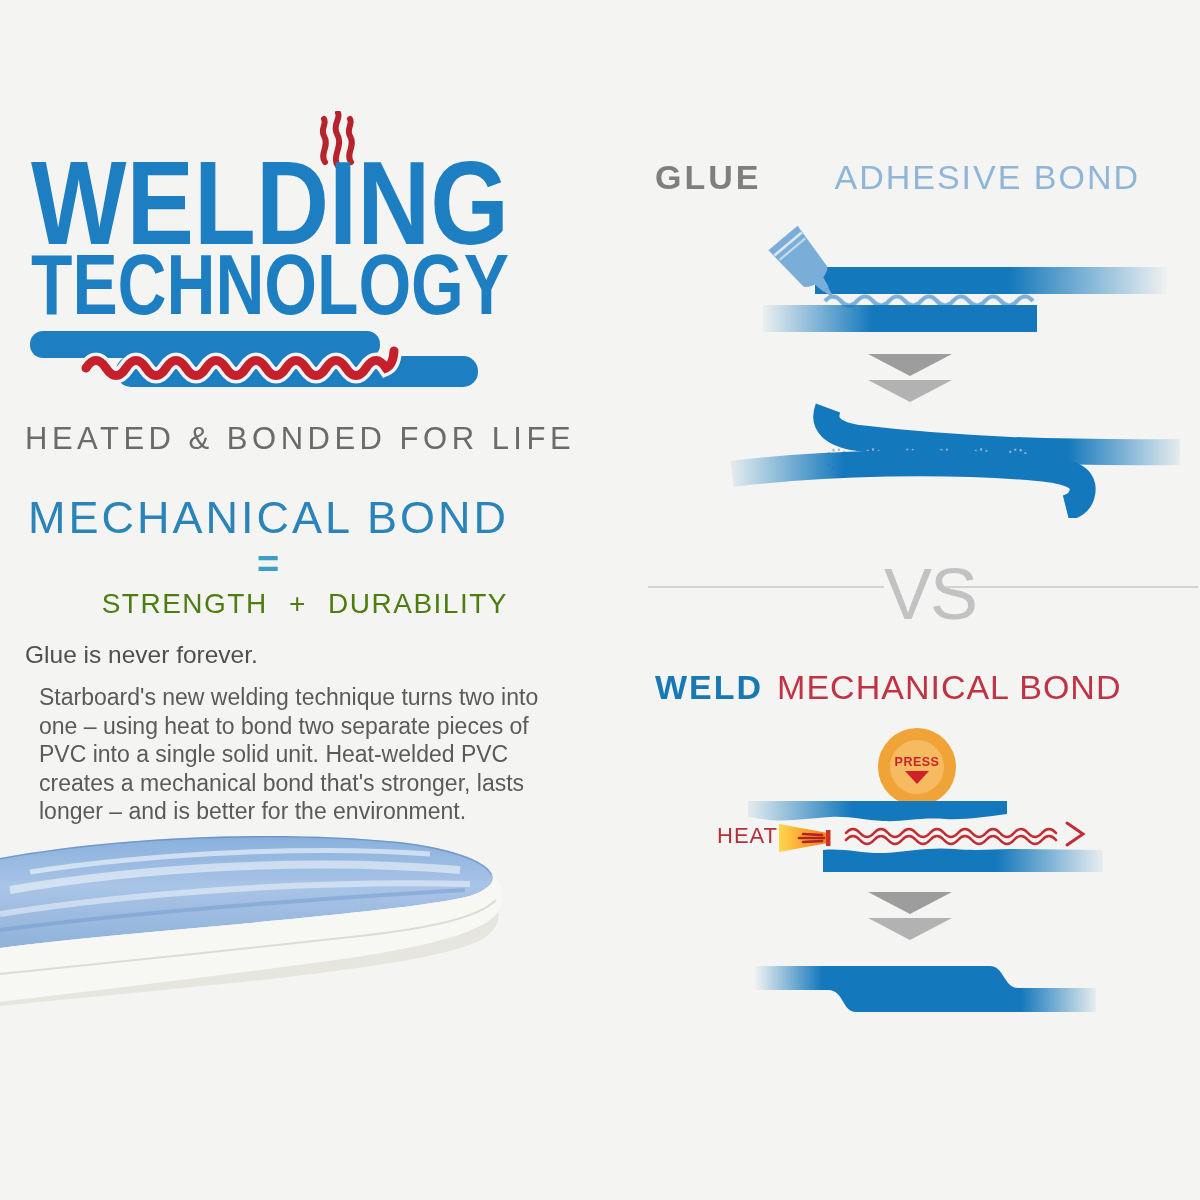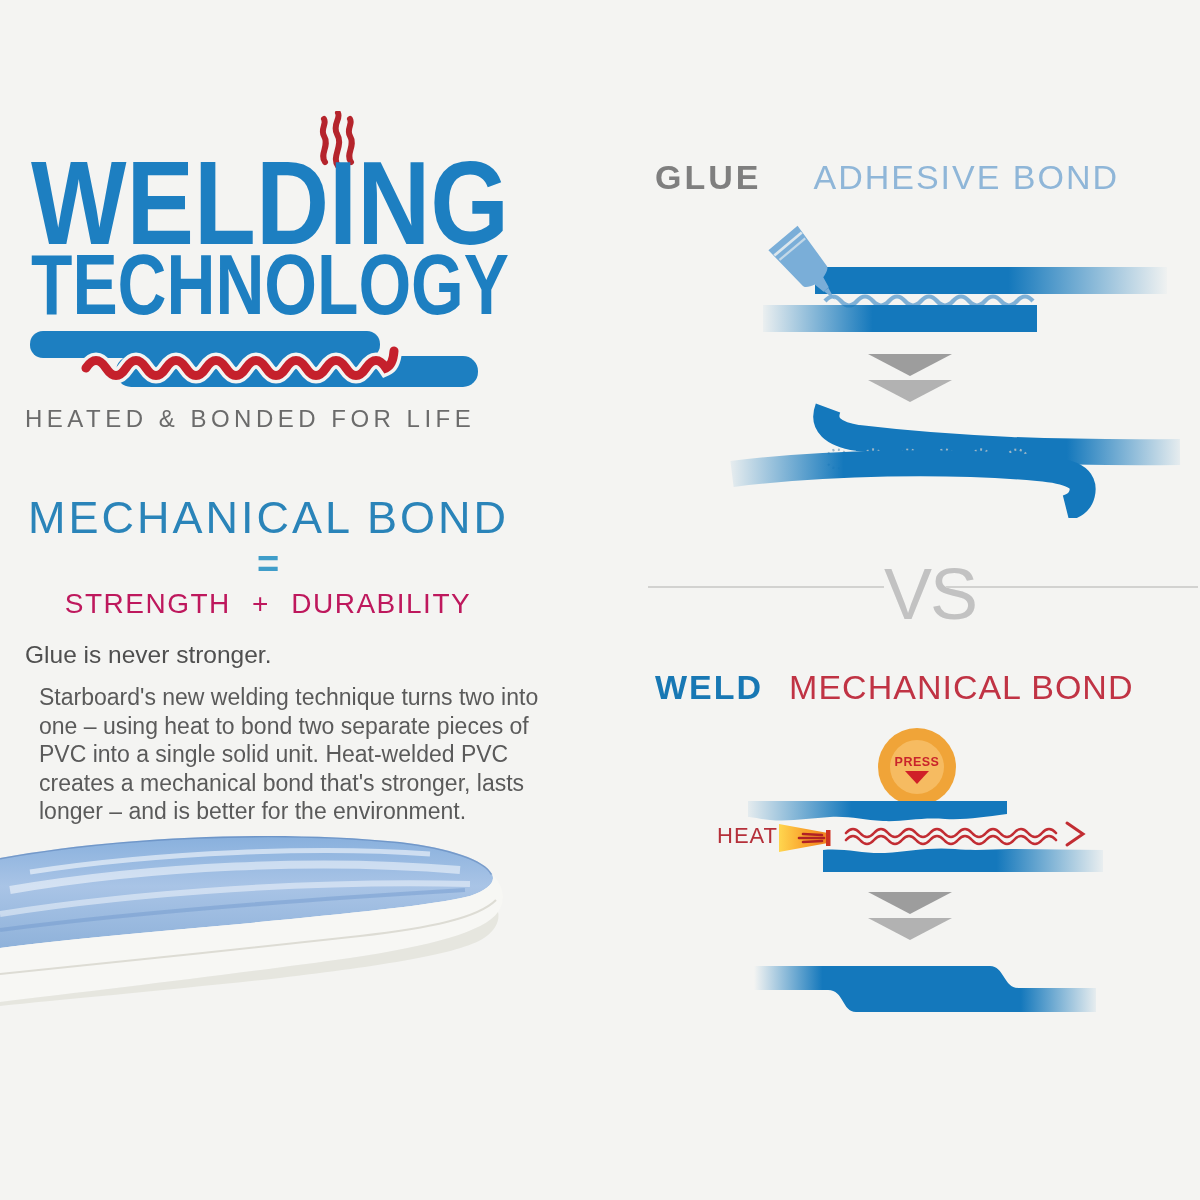--- a/index.html
+++ b/index.html
@@ -4,43 +4,43 @@
 <style>
   html,body{margin:0;padding:0;}
   body{
     width:1200px;height:1200px;position:relative;overflow:hidden;
     background:#f4f4f2;
     font-family:"Liberation Sans", sans-serif;
   }
   .abs{position:absolute;}
   
   .tagline{
-    left:25px;top:405px;width:500px;
-    font-size:24px;letter-spacing:4.5px;color:#6b6b6b;white-space:nowrap;
+    left:25px;top:421px;width:500px;
+    font-size:31px;letter-spacing:4.5px;color:#6b6b6b;white-space:nowrap;
   }
   .mech-heading{
     left:28px;top:492px;width:500px;
     font-size:45px;letter-spacing:3px;color:#2a84b9;white-space:nowrap;
   }
   .equals{
     left:28px;top:543px;width:480px;text-align:center;
     font-size:38px;font-weight:700;color:#3f9dc9;
   }
   .formula{
-    left:28px;top:588px;width:480px;text-align:center;
-    font-size:28px;letter-spacing:1.5px;word-spacing:12px;color:#be185d;white-space:nowrap;
+    left:28px;top:588px;width:480px;text-align:right;
+    font-size:28px;letter-spacing:1.5px;word-spacing:12px;color:#4d7c0f;white-space:nowrap;
   }
   .bodytext{left:25px;top:641px;width:530px;color:#5a5a5a;}
   .bodytext .lead{font-size:24.5px;color:#4f4f4f;margin:0 0 2px 0;}
   .bodytext .para{font-size:23px;line-height:28.5px;margin:14px;}
   
-  .glue-heading{left:655px;top:158px;display:flex;gap:52px;align-items:baseline;white-space:nowrap;}
+  .glue-heading{left:655px;top:158px;display:flex;gap:35px;align-items:baseline;white-space:nowrap;}
   .glue-heading .lbl{font-size:34px;font-weight:700;letter-spacing:3px;color:#7f7f7f;}
-  .glue-heading .ttl{font-size:34px;letter-spacing:2px;color:#8fb6d8;}
-  .weld-heading{left:655px;top:668px;display:flex;gap:26px;align-items:baseline;white-space:nowrap;}
+  .glue-heading .ttl{font-size:34px;letter-spacing:2px;color:#8fb6d8;margin-left:38px;}
+  .weld-heading{left:655px;top:668px;display:flex;gap:14px;align-items:baseline;white-space:nowrap;}
   .weld-heading .lbl{font-size:34px;font-weight:700;letter-spacing:2px;color:#1878b4;}
   .weld-heading .ttl{font-size:34px;letter-spacing:1px;color:#c03344;}
   
   .vs-line{top:586px;height:2px;background:#d2d2d0;}
   .vs-text{left:884px;top:553px;font-size:72px;color:#c2c2c2;letter-spacing:-2px;}
 </style>
 </head>
 <body>
 
 <div>
@@ -68,21 +68,21 @@
     <path d="M56,42 q10,-15 20,0 t20,0 t20,0 t20,0 t20,0 t20,0 t20,0 t20,0 t20,0 t20,0 t20,0 t20,0 t20,0 t20,0 t20,0 q7,-3 8,-17" fill="none" stroke="#c5202c" stroke-width="9" stroke-linecap="round"></path>
   </svg>
 
   <div class="abs tagline">HEATED &amp; BONDED FOR LIFE</div>
 
   <div class="abs mech-heading">MECHANICAL BOND</div>
   <div class="abs equals">=</div>
   <div class="abs formula">STRENGTH + DURABILITY</div>
 
   <div class="abs bodytext">
-    <p class="lead">Glue is never stronger.</p>
+    <p class="lead">Glue is never forever.</p>
     <p class="para">Starboard's new welding technique turns two into one – using heat to bond two separate pieces of PVC into a single solid unit. Heat-welded PVC creates a mechanical bond that's stronger, lasts longer – and is better for the environment.</p>
   </div>
 
   <svg class="abs" style="left:0;top:828px" width="600" height="260" viewBox="0 0 600 260">
     <defs>
       <linearGradient id="deckG" x1="0" y1="0" x2="0" y2="1">
         <stop offset="0" stop-color="#88b0dd"></stop>
         <stop offset="0.45" stop-color="#a9c4e6"></stop>
         <stop offset="1" stop-color="#8fb2da"></stop>
       </linearGradient>

